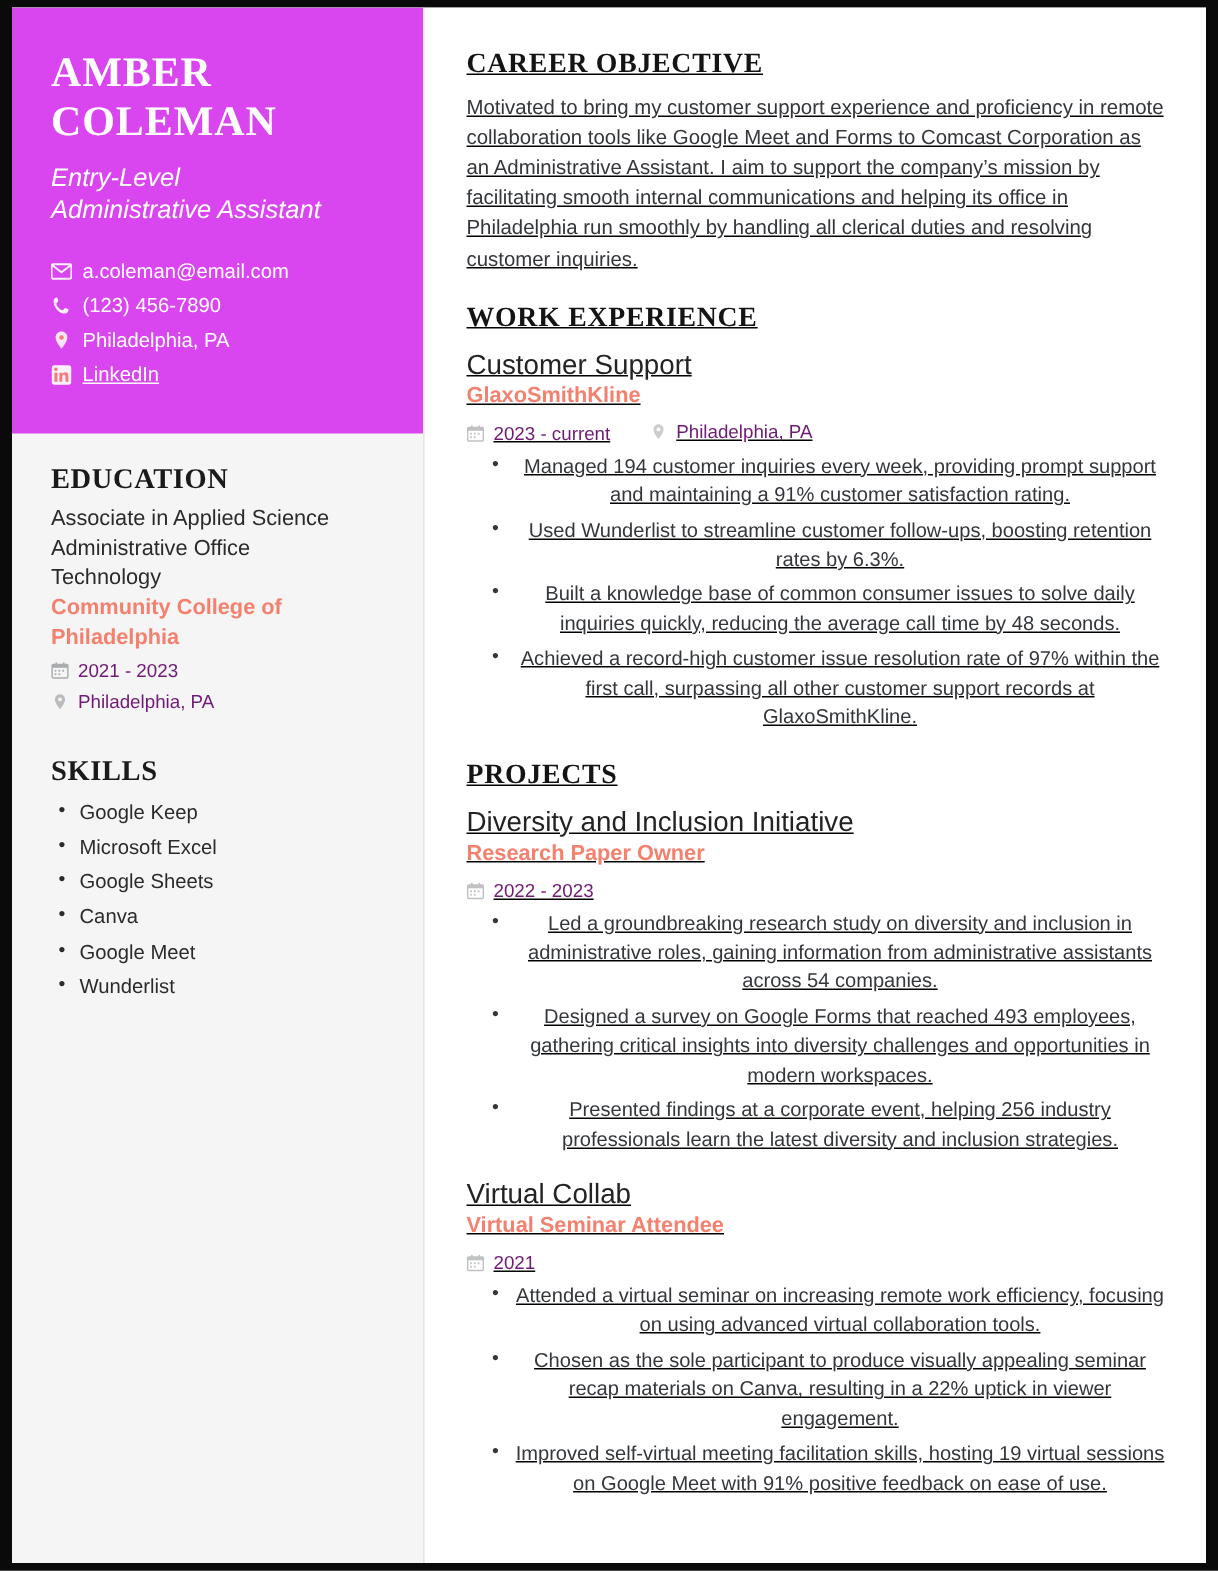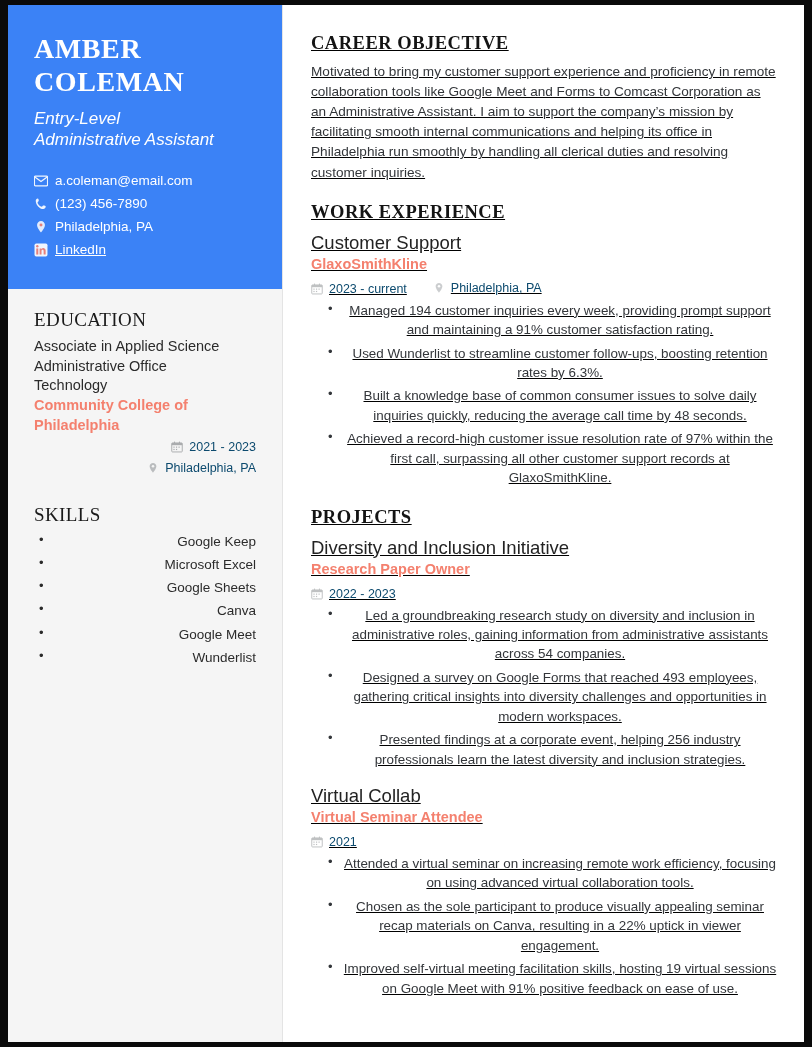--- a/index.html
+++ b/index.html
@@ -25,21 +25,21 @@
   
   #left-col {
     width: 275px;
     flex: 0 0 275px;
     background: #f5f5f5;
     border-right: 1px solid #e4e4e4;
     position: relative;
   }
 
   #header-block {
-    background: #3b82f6;
+    background: #d946ef;
     padding: 28px 26px 26px 26px;
     min-height: 268px;
   }
 
   .name-line {
     font-family: "Liberation Serif", serif;
     font-weight: bold;
     font-size: 28px;
     line-height: 1.17;
     letter-spacing: 0.6px;
@@ -78,21 +78,21 @@
   .contact-row .ci svg { display: block; }
   .contact-link { text-decoration: underline; color: #ffffff; }
 
   
   .lsec { padding: 0 26px; }
   #education-section { padding-top: 20px; }
   #skills-section   { padding-top: 26px; }
 
   .lsec-title {
     font-family: "Liberation Serif", serif;
-    font-weight: normal;
+    font-weight: bold;
     font-size: 19px;
     letter-spacing: 0.4px;
     color: #1a1a1a;
     margin-bottom: 6px;
   }
 
   .edu-degree {
     font-size: 14.5px;
     line-height: 1.37;
     color: #2b2b2b;
@@ -101,32 +101,31 @@
     font-size: 14.5px;
     line-height: 1.37;
     color: #f4806e;
     font-weight: 600;
   }
   .meta-row {
     display: flex;
     align-items: center;
     gap: 6px;
     font-size: 12.5px;
-    color: #0c4a6e;
+    color: #701a75;
     line-height: 1.6;
     margin-top: 1px;
-    justify-content: flex-end;
   }
   .meta-row .mi {
     width: 12px; height: 12px; flex: 0 0 12px;
     display: flex; align-items: center; justify-content: center;
     opacity: .55;
   }
 
-  .skill-list { list-style: none; margin-top: 2px; text-align: right; }
+  .skill-list { list-style: none; margin-top: 2px; }
   .skill-list li {
     position: relative;
     padding-left: 19px;
     font-size: 13.5px;
     line-height: 1.42;
     color: #2b2b2b;
     margin-bottom: 4px;
   }
   .skill-list li::before {
     content: "•";

